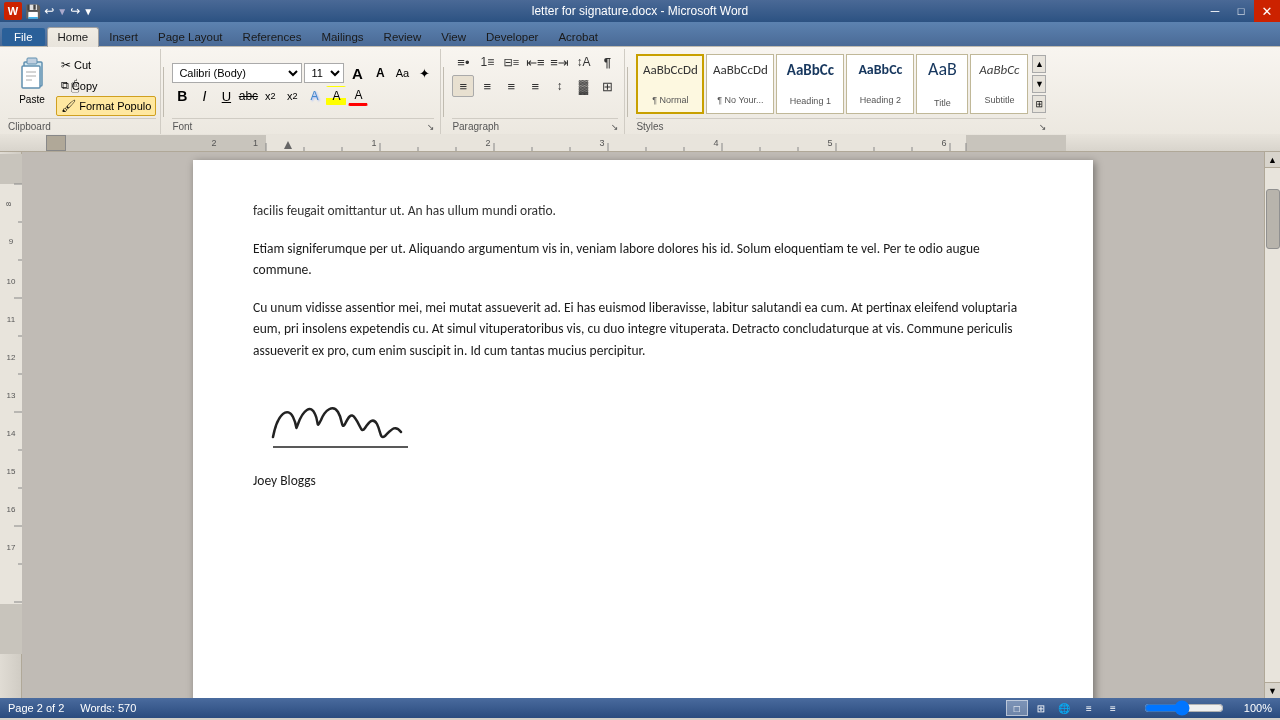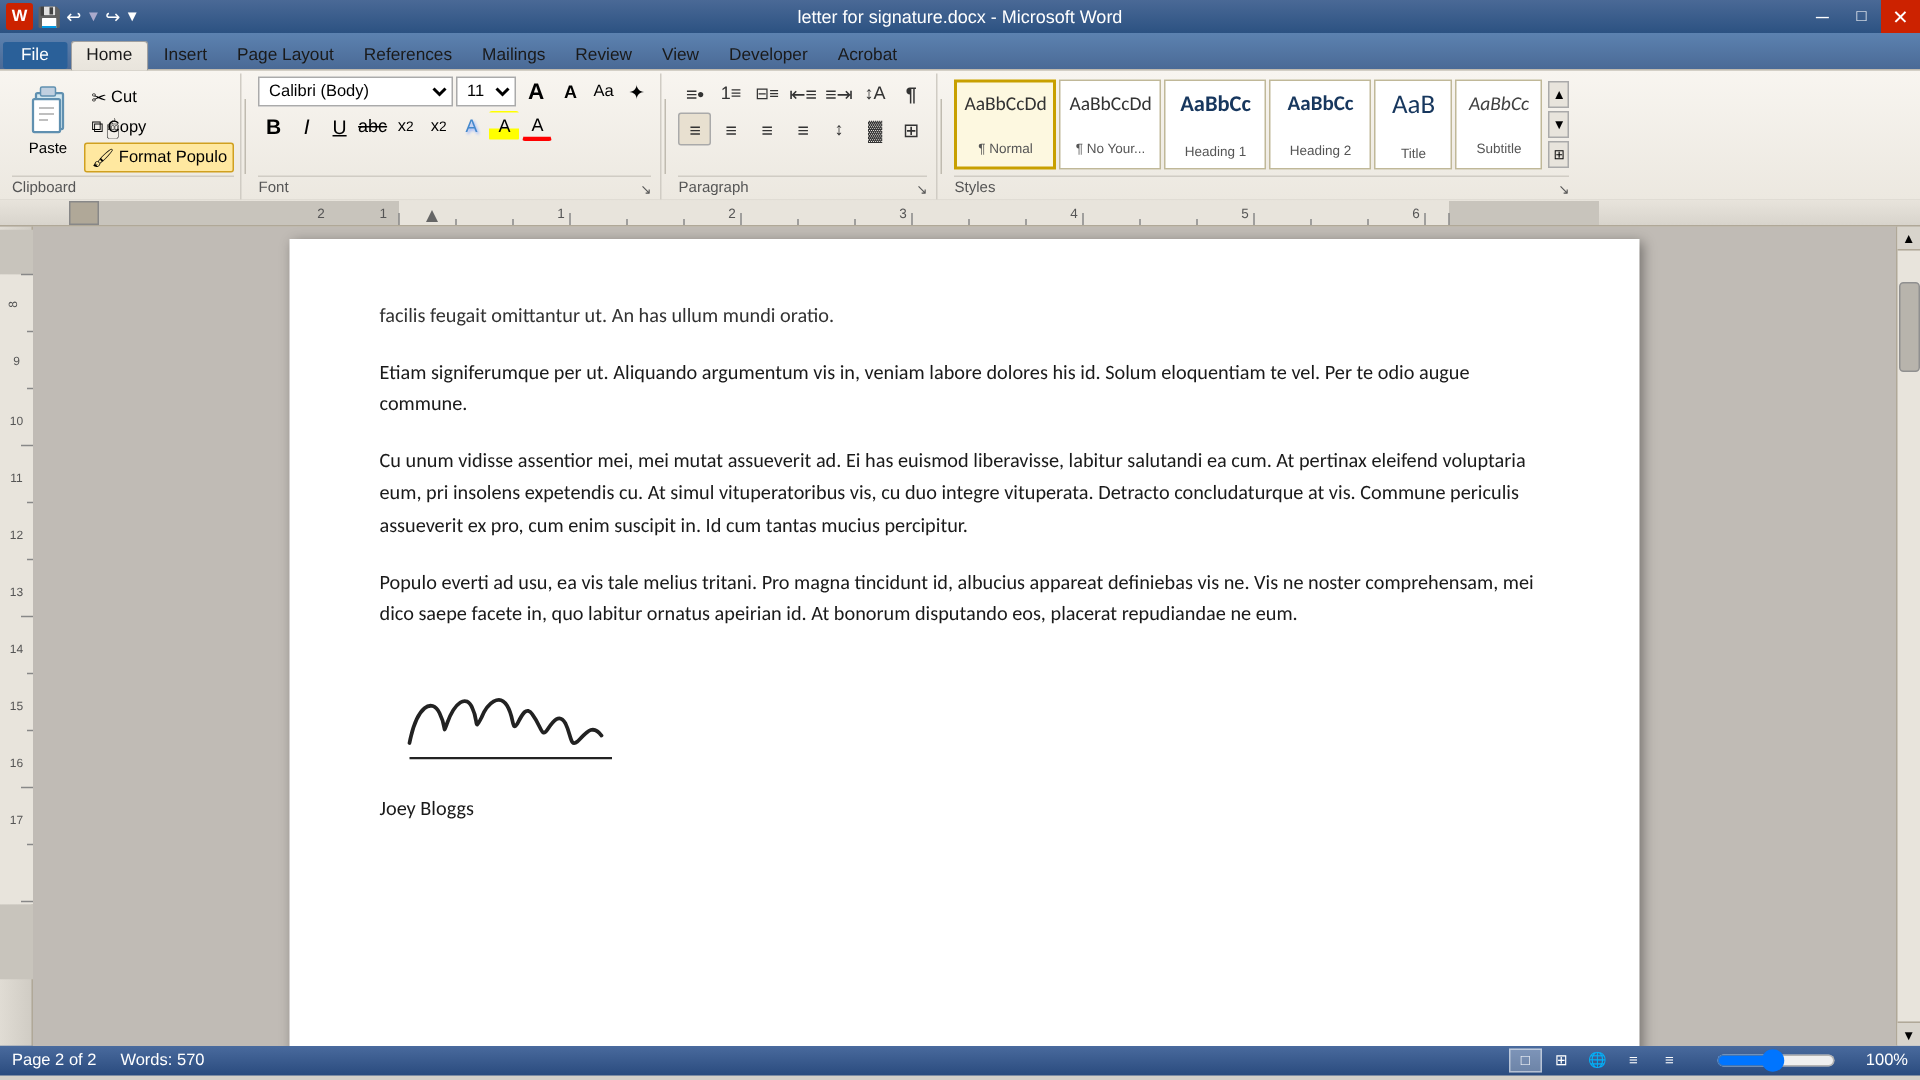--- a/index.html
+++ b/index.html
@@ -355,21 +355,21 @@
           </button>
         </div>
       </div>
       <div class="group-label" style="display:flex;align-items:center;justify-content:space-between;">Clipboard</div>
     </div>
   </div>
 
   <div class="divider-v"></div>
 
   <div class="ribbon-group font-group" style="flex-direction:column;align-items:flex-start;padding:2px 6px;">
-    <div style="display:flex;flex-direction:column;gap:2px;flex:1;">
+    <div style="display:flex;flex-direction:column;gap:2px;flex:1;margin-top:12px;">
       <div class="font-row1" style="display:flex;align-items:center;gap:2px;">
         <select class="font-select">
           <option>Calibri (Body)</option>
         </select>
         <select class="size-select">
           <option>11</option>
         </select>
         <button class="icon-btn grow-btn" style="font-size:15px;font-weight:bold;width:22px;">A</button>
         <button class="icon-btn" style="font-size:12px;font-weight:bold;">A</button>
         <button class="icon-btn" style="font-size:11px;">Aa</button>
@@ -554,21 +554,20 @@
   </div>
 
   <div id="doc-area">
     <div id="page">
       <p class="doc-paragraph" style="color:#333;">facilis feugait omittantur ut. An has ullum mundi oratio.</p>
 
       <p class="doc-paragraph">Etiam signiferumque per ut. Aliquando argumentum vis in, veniam labore dolores his id. Solum eloquentiam te vel. Per te odio augue commune.</p>
 
       <p class="doc-paragraph">Cu unum vidisse assentior mei, mei mutat assueverit ad. Ei has euismod liberavisse, labitur salutandi ea cum. At pertinax eleifend voluptaria eum, pri insolens expetendis cu. At simul vituperatoribus vis, cu duo integre vituperata. Detracto concludaturque at vis. Commune periculis assueverit ex pro, cum enim suscipit in. Id cum tantas mucius percipitur.</p>
 
-      <p class="doc-paragraph">Populo everti ad usu, ea vis tale melius tritani. Pro magna tincidunt id, albucius appareat definiebas vis ne. Vis ne noster comprehensam, mei dico saepe facete in, quo labitur ornatus apeirian id. At bonorum disputando eos, placerat repudiandae ne eum.</p>
 
 
       <div class="signature-area">
         <svg class="signature-svg" viewBox="0 0 200 80" xmlns="http://www.w3.org/2000/svg">
           <path d="M 20 55 C 25 30, 35 25, 40 35 C 45 45, 42 50, 45 42 C 50 28, 58 22, 62 32 C 66 40, 63 48, 68 38 C 72 28, 80 22, 85 30 C 90 38, 88 48, 92 42 C 95 36, 98 30, 102 36 C 108 44, 108 52, 112 46 C 116 40, 120 35, 124 42 C 128 50, 127 58, 132 54 C 138 48, 142 42, 148 50" stroke="#222" stroke-width="2.5" fill="none" stroke-linecap="round" stroke-linejoin="round"></path>
           <path d="M 20 65 L 155 65" stroke="#222" stroke-width="1.5" fill="none"></path>
         </svg>
       </div>
 
       <p style="font-family:Calibri,sans-serif;font-size:13.5px;">Joey Bloggs</p>

